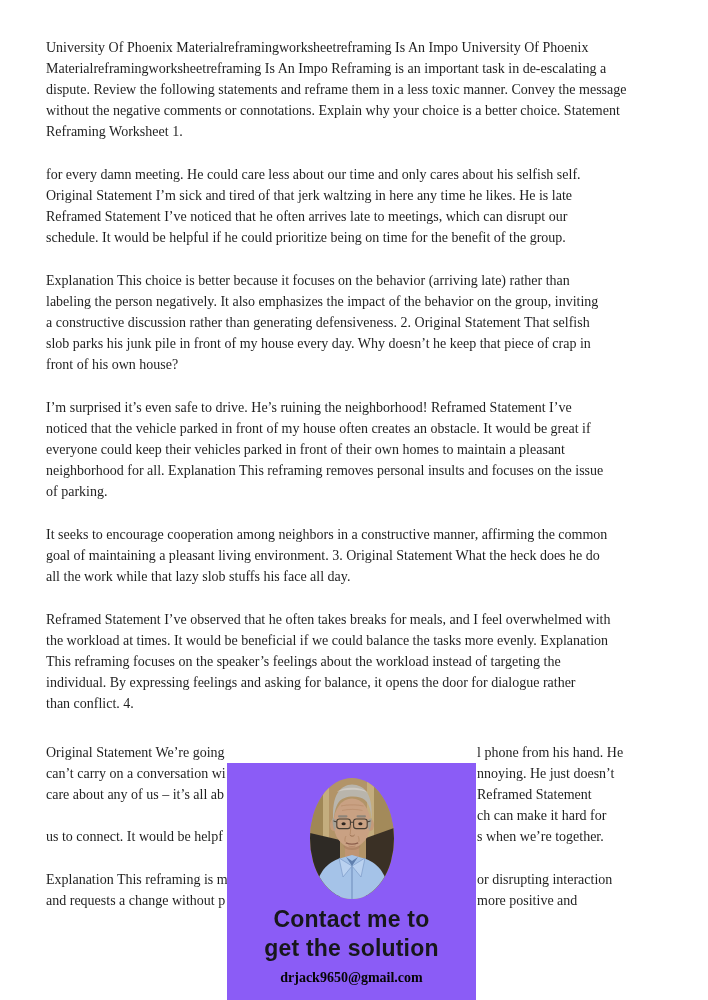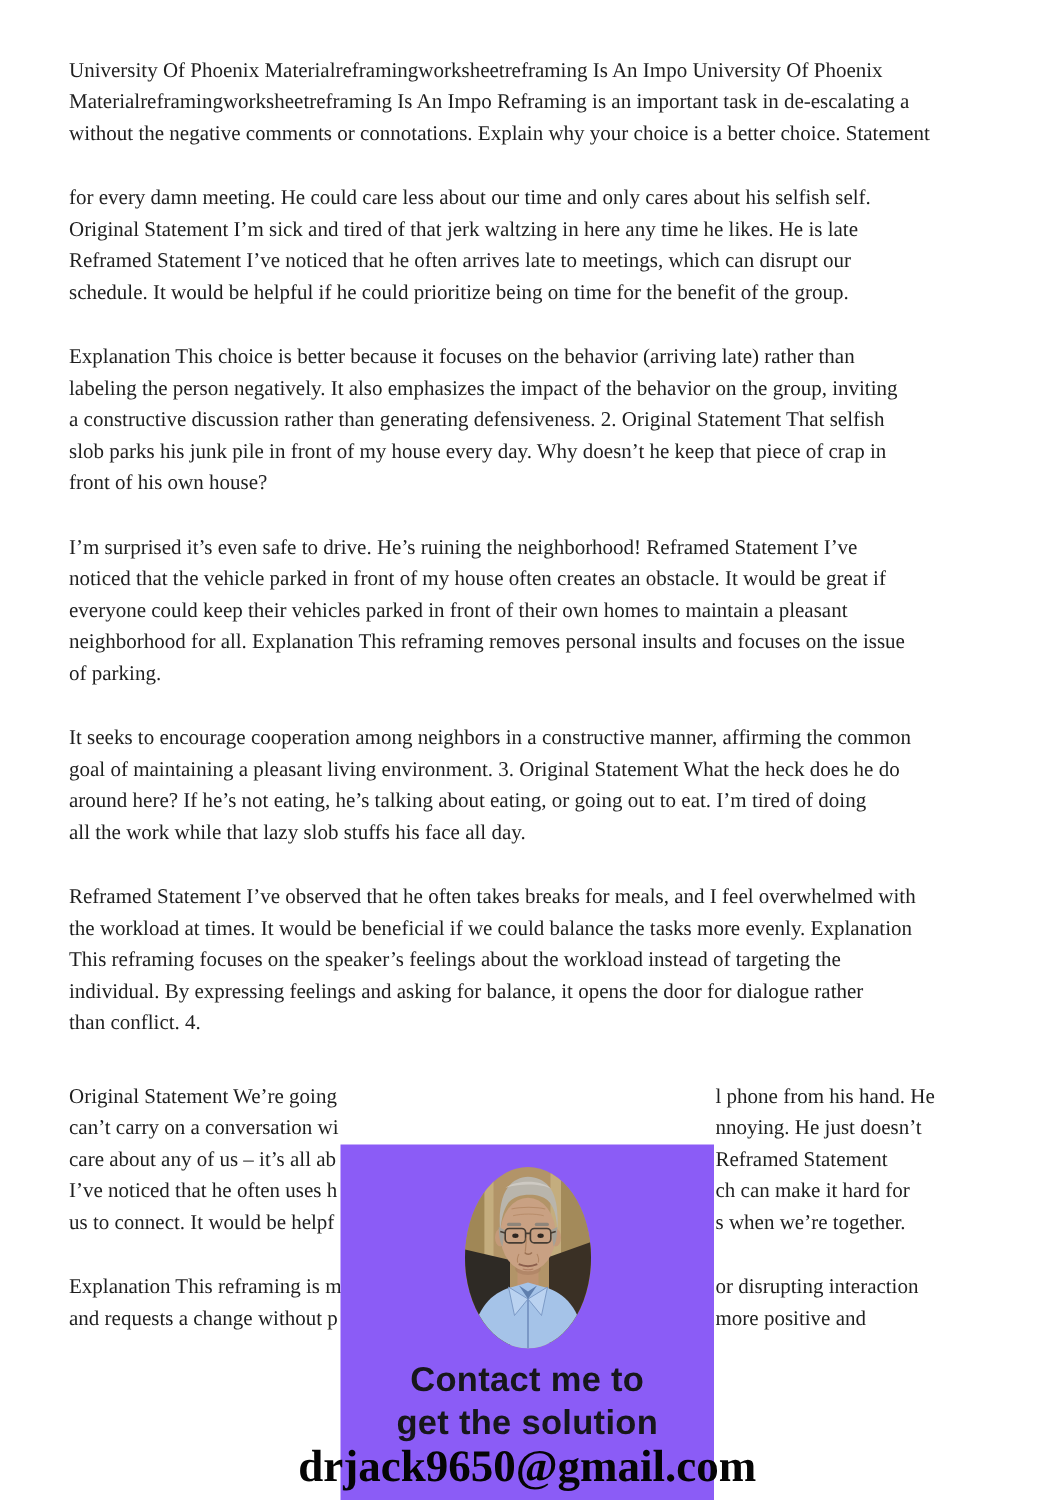--- a/index.html
+++ b/index.html
@@ -49,36 +49,38 @@
     font-weight:bold;
     font-size:23px;
     line-height:29px;
     text-align:center;
     letter-spacing:0.2px;
   }
   .ad-email {
     margin-top:2px;
     font-family:"Liberation Serif", serif;
     font-weight:bold;
-    font-size:30px;
+    font-size:14px;
     line-height:26px;
     color:#050505;
     text-align:center;
   }
 </style>
 </head>
 <body>
 
 <div class="page" style="color: rgb(31, 31, 31);">
 
   <div class="doc" id="doc">
       <div class="para">
         <div class="line">University Of Phoenix Materialreframingworksheetreframing Is An Impo University Of Phoenix</div>
         <div class="line">Materialreframingworksheetreframing Is An Impo Reframing is an important task in de-escalating a</div>
+        <div class="line">dispute. Review the following statements and reframe them in a less toxic manner. Convey the message</div>
         <div class="line">without the negative comments or connotations. Explain why your choice is a better choice. Statement</div>
+        <div class="line">Reframing Worksheet 1.</div>
       </div>
       <div class="para">
         <div class="line">for every damn meeting. He could care less about our time and only cares about his selfish self.</div>
         <div class="line">Original Statement I’m sick and tired of that jerk waltzing in here any time he likes. He is late</div>
         <div class="line">Reframed Statement I’ve noticed that he often arrives late to meetings, which can disrupt our</div>
         <div class="line">schedule. It would be helpful if he could prioritize being on time for the benefit of the group.</div>
       </div>
       <div class="para">
         <div class="line">Explanation This choice is better because it focuses on the behavior (arriving late) rather than</div>
         <div class="line">labeling the person negatively. It also emphasizes the impact of the behavior on the group, inviting</div>
@@ -89,21 +91,20 @@
       <div class="para">
         <div class="line">I’m surprised it’s even safe to drive. He’s ruining the neighborhood! Reframed Statement I’ve</div>
         <div class="line">noticed that the vehicle parked in front of my house often creates an obstacle. It would be great if</div>
         <div class="line">everyone could keep their vehicles parked in front of their own homes to maintain a pleasant</div>
         <div class="line">neighborhood for all. Explanation This reframing removes personal insults and focuses on the issue</div>
         <div class="line">of parking.</div>
       </div>
       <div class="para">
         <div class="line">It seeks to encourage cooperation among neighbors in a constructive manner, affirming the common</div>
         <div class="line">goal of maintaining a pleasant living environment. 3. Original Statement What the heck does he do</div>
-        <div class="line">around here? If he’s not eating, he’s talking about eating, or going out to eat. I’m tired of doing</div>
         <div class="line">all the work while that lazy slob stuffs his face all day.</div>
       </div>
       <div class="para">
         <div class="line">Reframed Statement I’ve observed that he often takes breaks for meals, and I feel overwhelmed with</div>
         <div class="line">the workload at times. It would be beneficial if we could balance the tasks more evenly. Explanation</div>
         <div class="line">This reframing focuses on the speaker’s feelings about the workload instead of targeting the</div>
         <div class="line">individual. By expressing feelings and asking for balance, it opens the door for dialogue rather</div>
         <div class="line">than conflict. 4.</div>
       </div>
       <div class="para">
@@ -113,21 +114,20 @@
         </div>
         <div class="line split">
           <span class="frag-left">can’t carry on a conversation wi</span>
           <span class="frag-right">nnoying. He just doesn’t</span>
         </div>
         <div class="line split">
           <span class="frag-left">care about any of us – it’s all ab</span>
           <span class="frag-right">Reframed Statement</span>
         </div>
         <div class="line split">
-          <span class="frag-left">I’ve noticed that he often uses h</span>
           <span class="frag-right">ch can make it hard for</span>
         </div>
         <div class="line split">
           <span class="frag-left">us to connect. It would be helpf</span>
           <span class="frag-right">s when we’re together.</span>
         </div>
       </div>
       <div class="para">
         <div class="line split">
           <span class="frag-left">Explanation This reframing is m</span>

